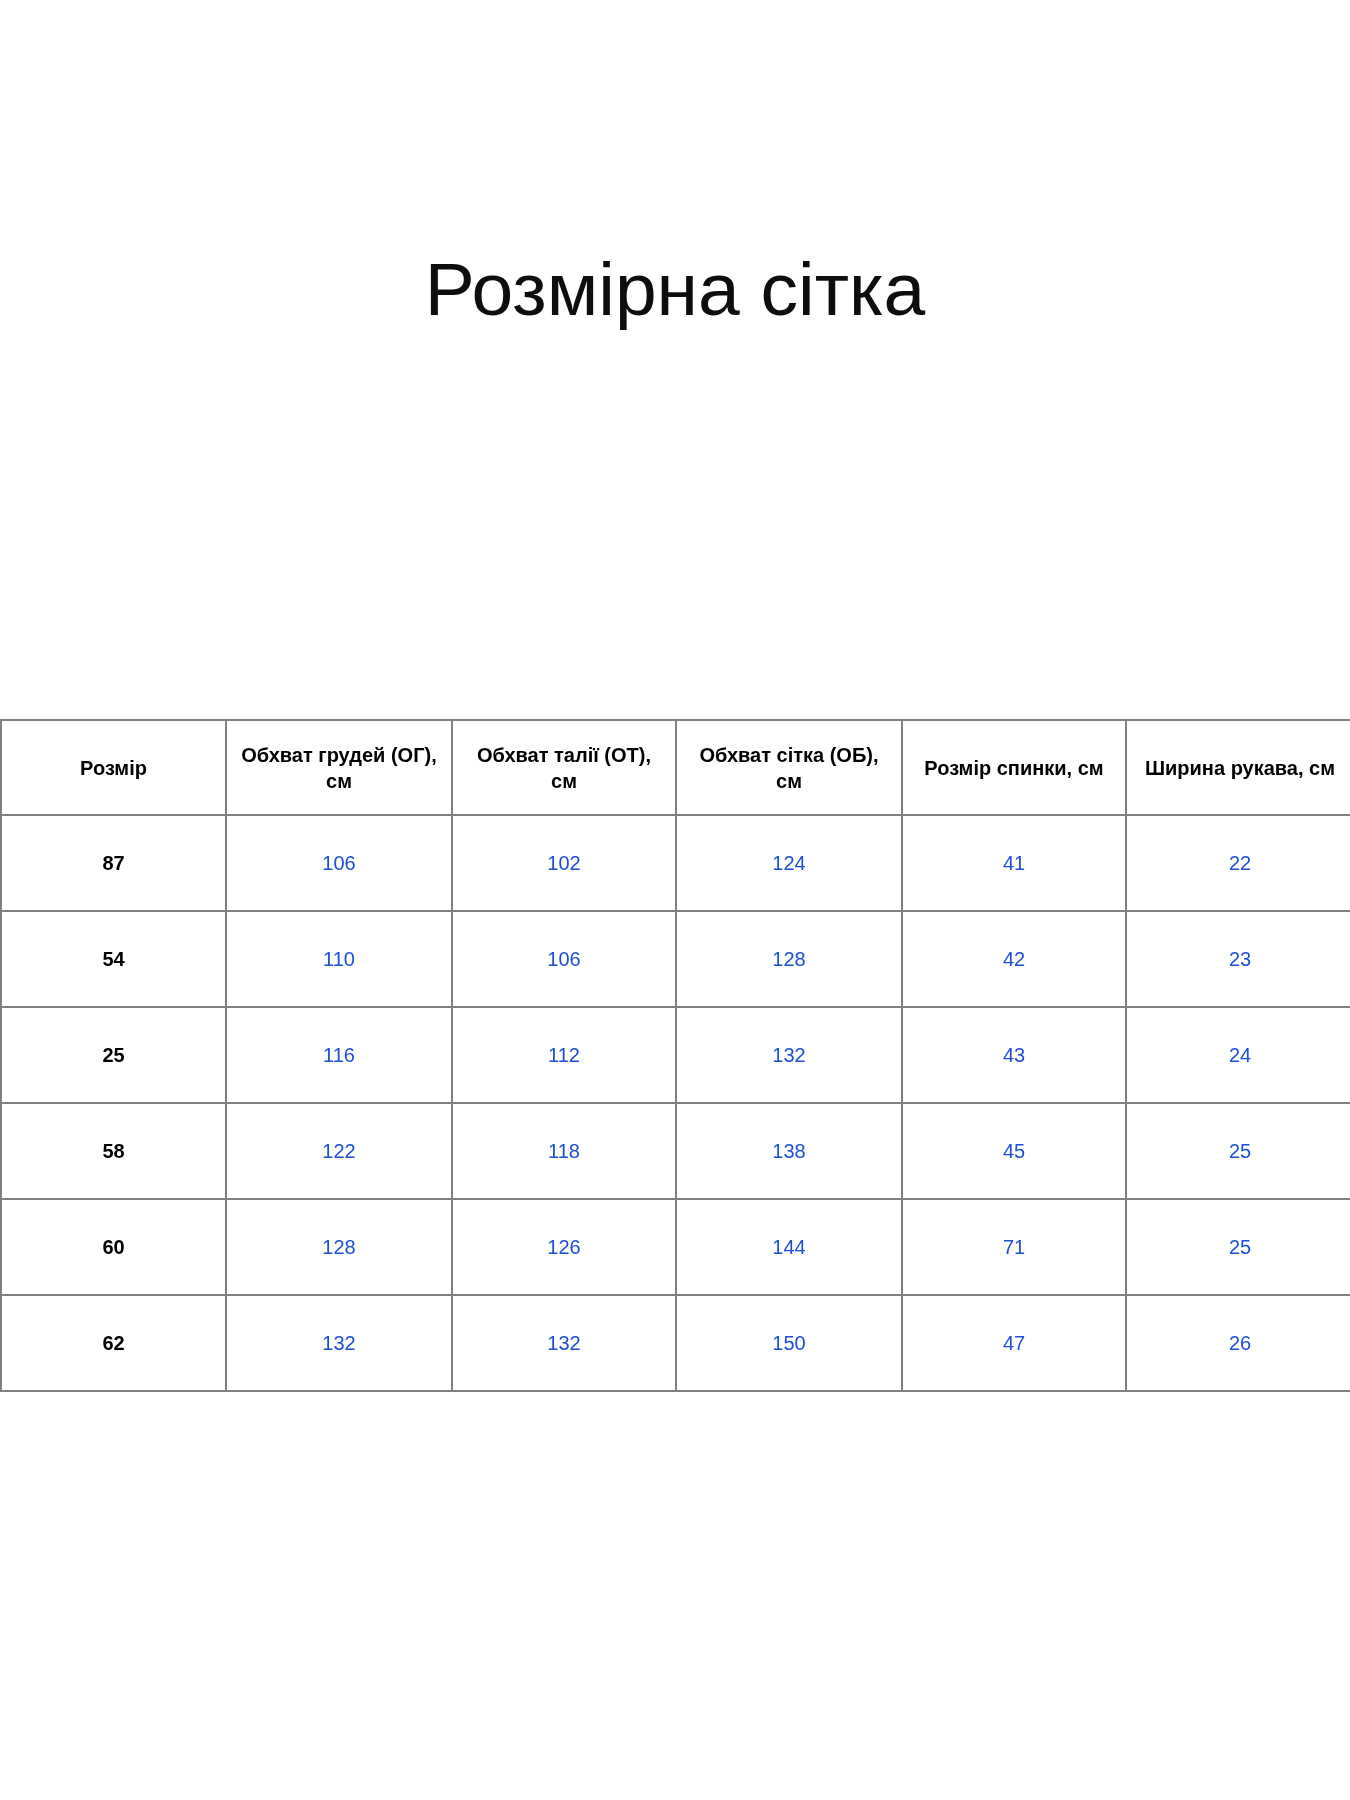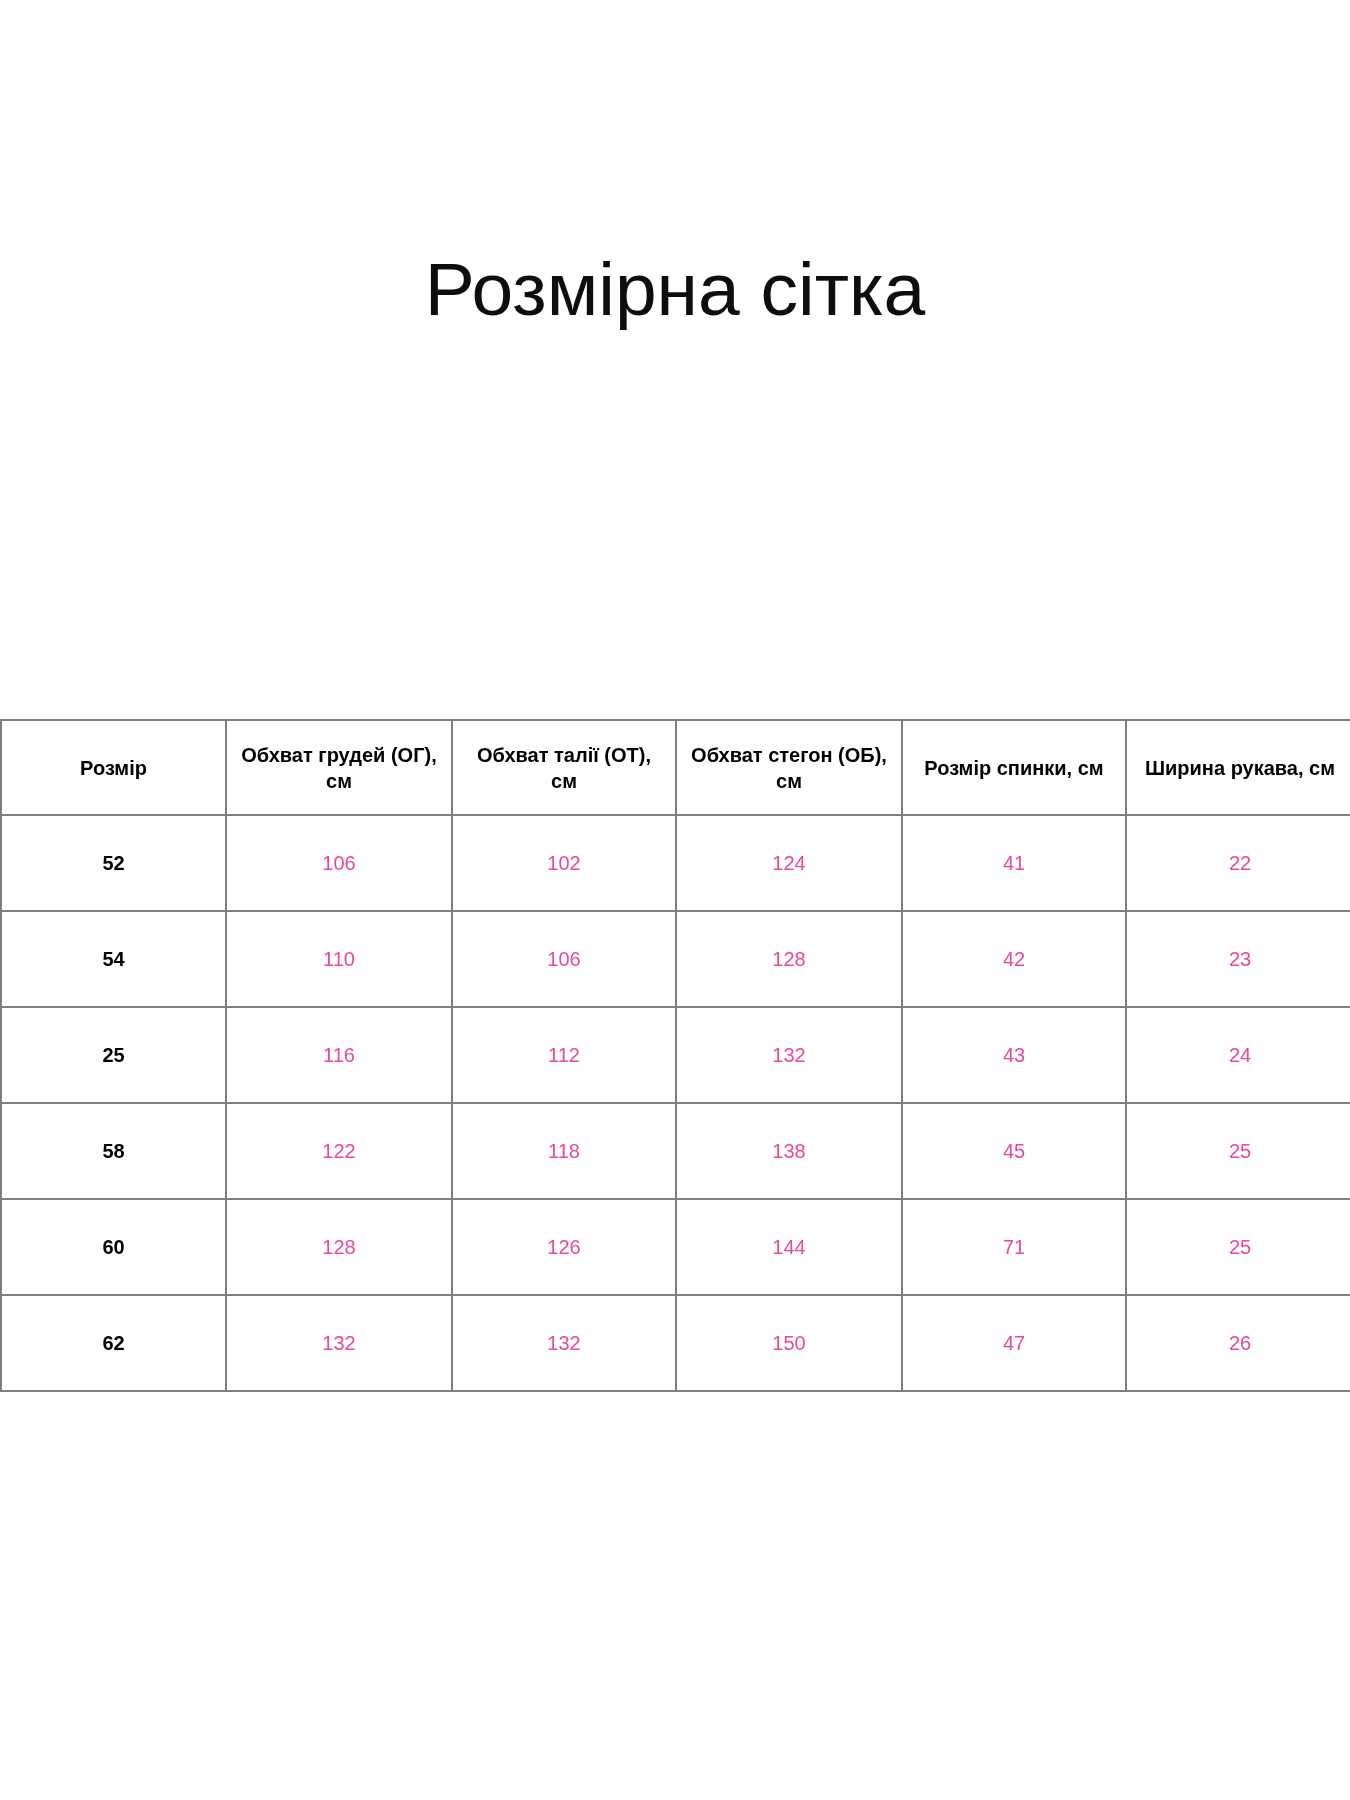--- a/index.html
+++ b/index.html
@@ -54,21 +54,21 @@
     color: #000000;
   }
   td.cell-size {
     font-size: 20px;
     font-weight: 700;
     color: #000000;
   }
   td.cell-value {
     font-size: 20px;
     font-weight: 400;
-    color: #ec4899;
+    color: #1d4ed8;
   }
 </style>
 </head>
 <body>
 
 <h1 class="page-title">Розмірна сітка</h1>
 
 <table class="size-table">
   <colgroup>
     <col style="width:225px">
@@ -78,29 +78,29 @@
       <col style="width:224px">
       <col style="width:228px">
   </colgroup>
   <thead>
     <tr>
       <th class="header-cell">Розмір</th>
       <th class="header-cell">Обхват грудей (ОГ),
 см</th>
       <th class="header-cell">Обхват талії (ОТ),
 см</th>
-      <th class="header-cell">Обхват стегон (ОБ),
+      <th class="header-cell">Обхват сітка (ОБ),
 см</th>
       <th class="header-cell">Розмір спинки, см</th>
       <th class="header-cell">Ширина рукава, см</th>
     </tr>
   </thead>
   <tbody>
     <tr>
-      <td class="cell-size">52</td>
+      <td class="cell-size">87</td>
       <td class="cell-value">106</td>
       <td class="cell-value">102</td>
       <td class="cell-value">124</td>
       <td class="cell-value">41</td>
       <td class="cell-value">22</td>
     </tr>
     <tr>
       <td class="cell-size">54</td>
       <td class="cell-value">110</td>
       <td class="cell-value">106</td>

